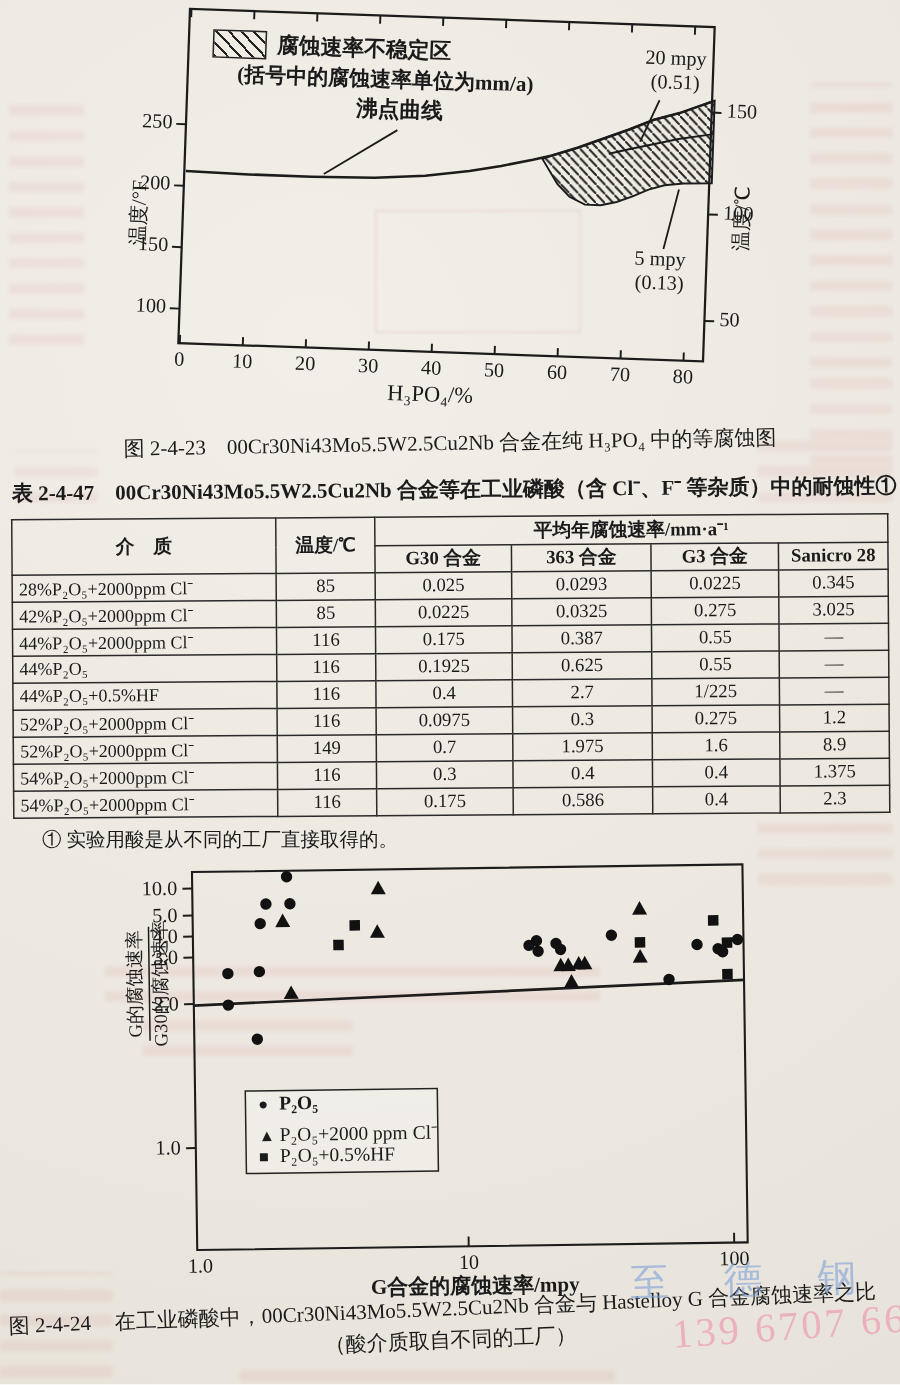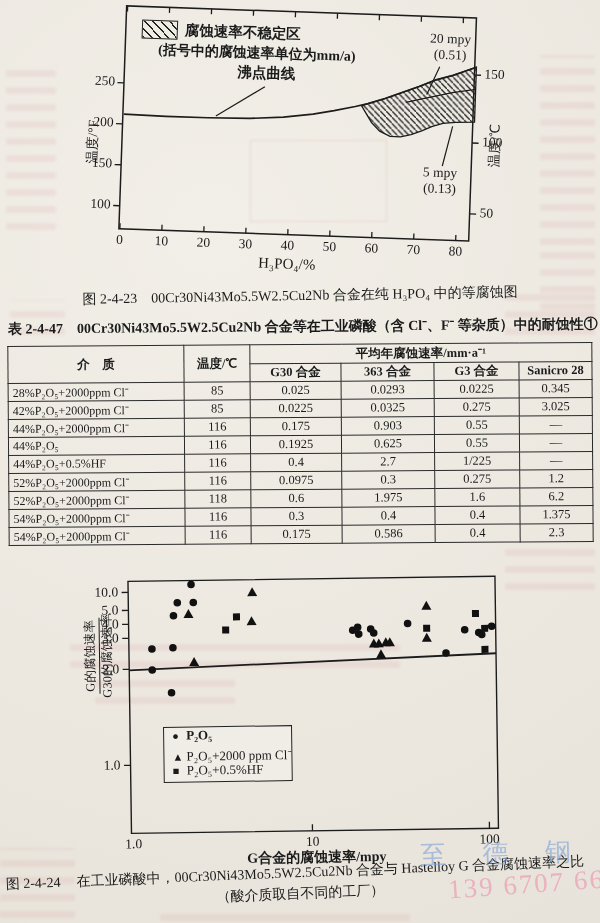--- a/index.html
+++ b/index.html
@@ -184,21 +184,21 @@
             <td>85</td>
             <td>0.0225</td>
             <td>0.0325</td>
             <td>0.275</td>
             <td>3.025</td>
           </tr>
           <tr>
             <td class="med">44%P₂O₅+2000ppm Cl⁻</td>
             <td>116</td>
             <td>0.175</td>
-            <td>0.903</td>
+            <td>0.387</td>
             <td>0.55</td>
             <td>—</td>
           </tr>
           <tr>
             <td class="med">44%P₂O₅</td>
             <td>116</td>
             <td>0.1925</td>
             <td>0.625</td>
             <td>0.55</td>
             <td>—</td>
@@ -214,45 +214,46 @@
           <tr>
             <td class="med">52%P₂O₅+2000ppm Cl⁻</td>
             <td>116</td>
             <td>0.0975</td>
             <td>0.3</td>
             <td>0.275</td>
             <td>1.2</td>
           </tr>
           <tr>
             <td class="med">52%P₂O₅+2000ppm Cl⁻</td>
-            <td>118</td>
-            <td>0.6</td>
+            <td>149</td>
+            <td>0.7</td>
             <td>1.975</td>
             <td>1.6</td>
-            <td>6.2</td>
+            <td>8.9</td>
           </tr>
           <tr>
             <td class="med">54%P₂O₅+2000ppm Cl⁻</td>
             <td>116</td>
             <td>0.3</td>
             <td>0.4</td>
             <td>0.4</td>
             <td>1.375</td>
           </tr>
           <tr>
             <td class="med">54%P₂O₅+2000ppm Cl⁻</td>
             <td>116</td>
             <td>0.175</td>
             <td>0.586</td>
             <td>0.4</td>
             <td>2.3</td>
           </tr>
         </tbody>
     </table>
   </div>
+  <div class="footnote">① 实验用酸是从不同的工厂直接取得的。</div>
 
   <div class="fig2">
     <svg id="fig2-svg" width="480" height="262">
         <rect x="70" y="4" width="367" height="252" fill="none" stroke="#1c1c1c" stroke-width="1.4"></rect>
         <line x1="70" y1="15" x2="63.5" y2="15" stroke="#1c1c1c" stroke-width="1.3"></line>
         <line x1="70" y1="33" x2="63.5" y2="33" stroke="#1c1c1c" stroke-width="1.3"></line>
         <line x1="70" y1="47" x2="63.5" y2="47" stroke="#1c1c1c" stroke-width="1.3"></line>
         <line x1="70" y1="61" x2="63.5" y2="61" stroke="#1c1c1c" stroke-width="1.3"></line>
         <line x1="70" y1="92" x2="63.5" y2="92" stroke="#1c1c1c" stroke-width="1.3"></line>
         <line x1="70" y1="188" x2="63.5" y2="188" stroke="#1c1c1c" stroke-width="1.3"></line>

